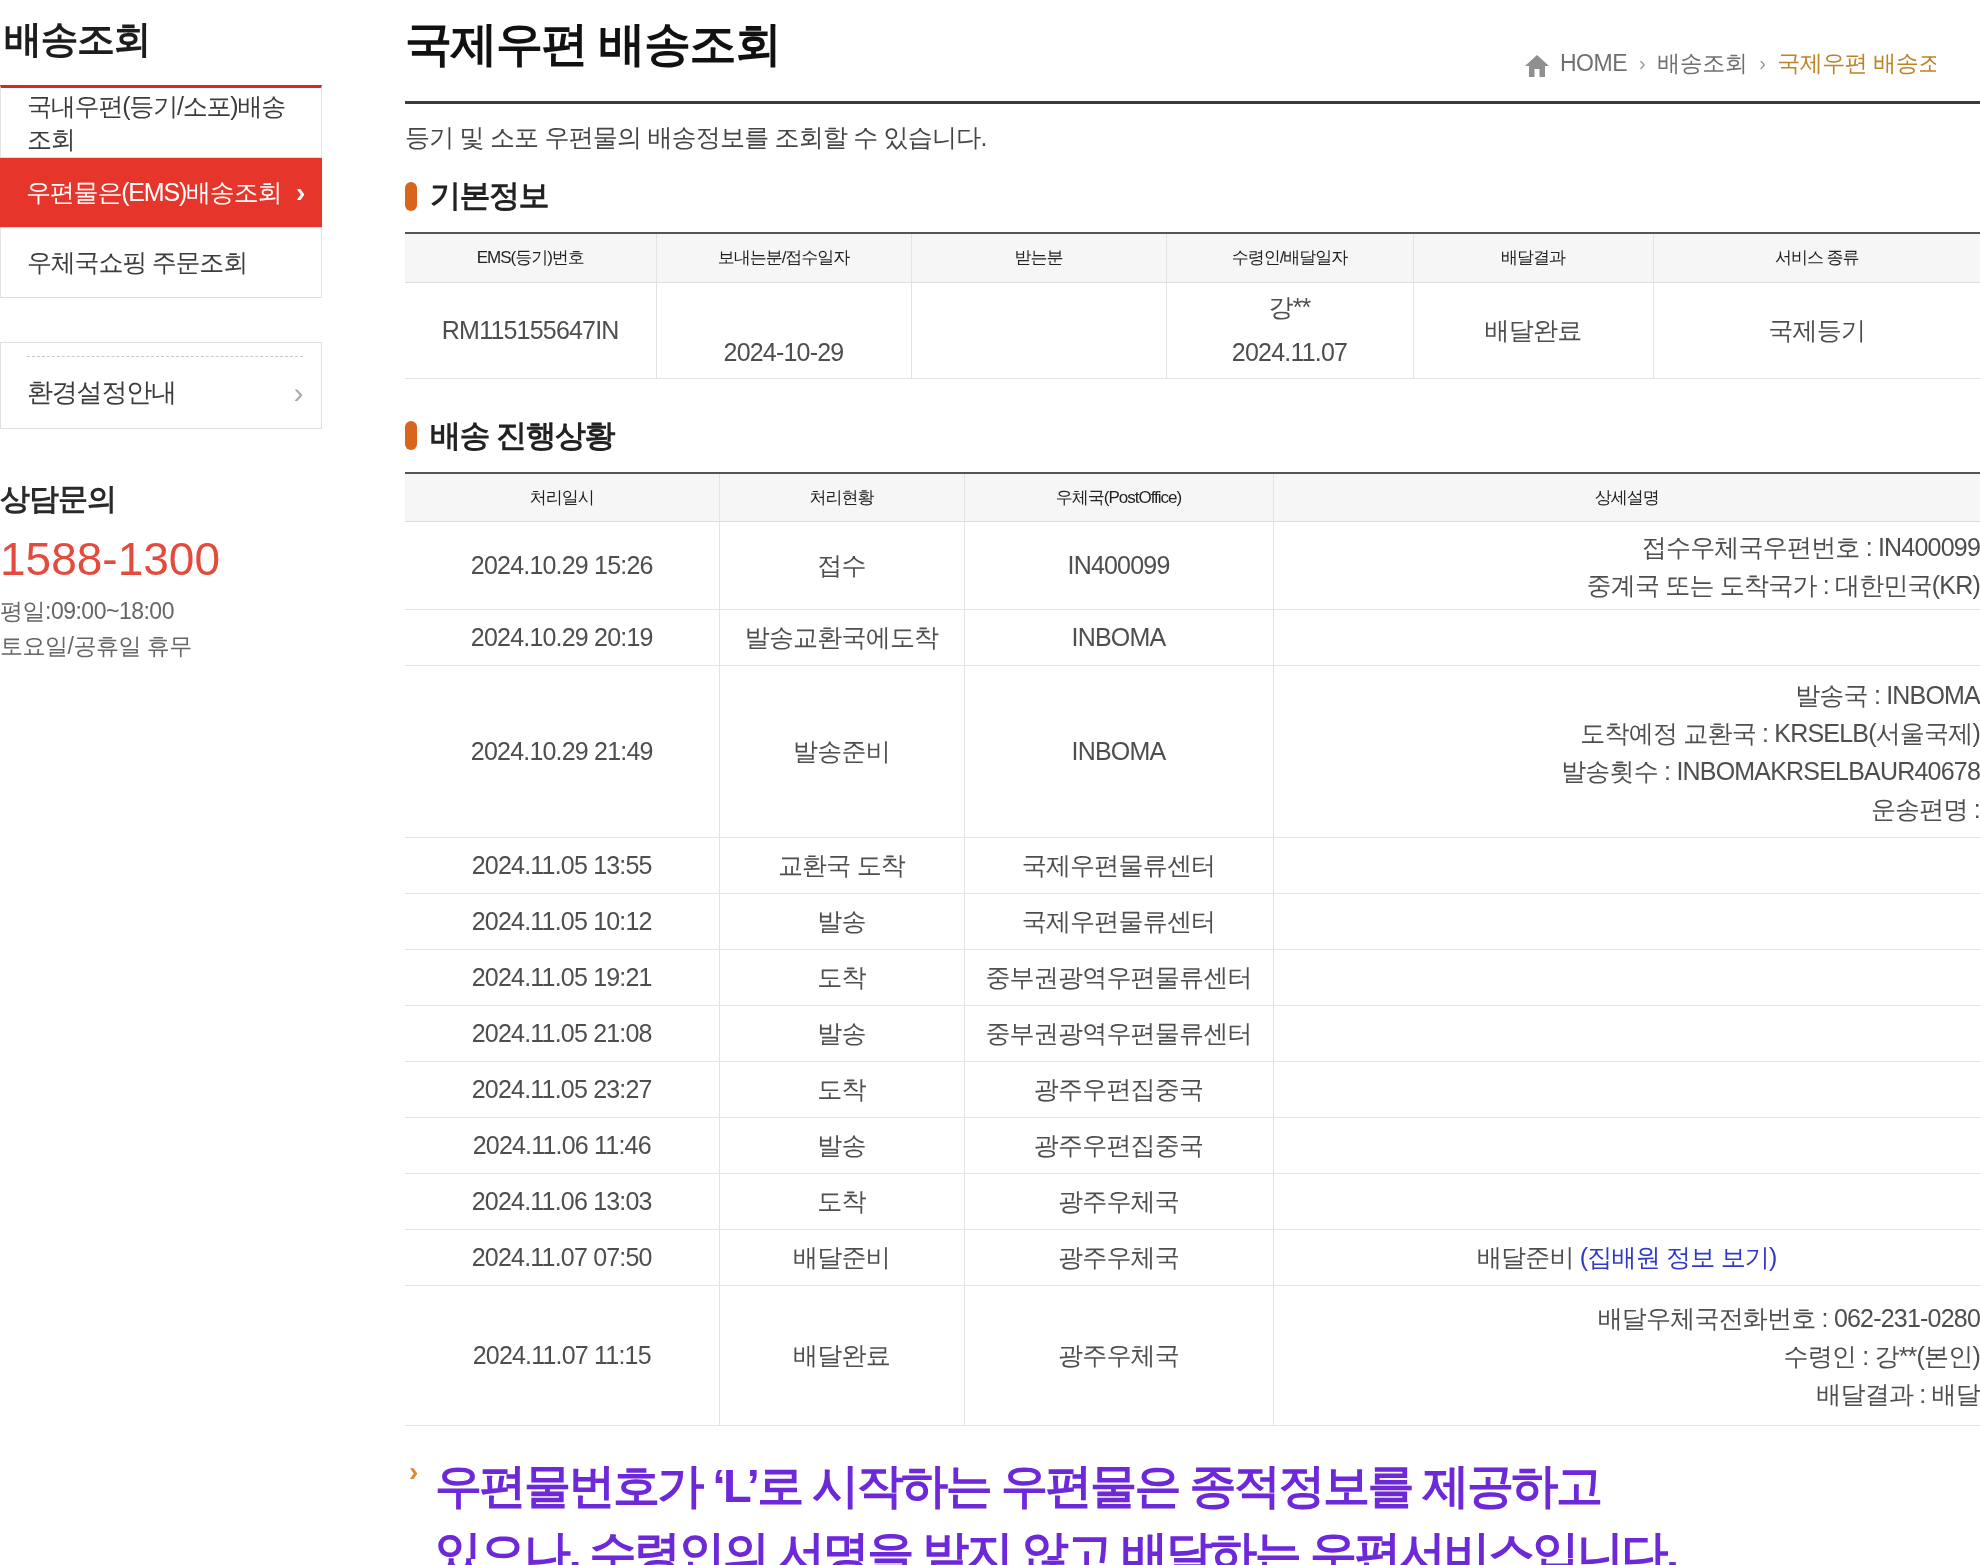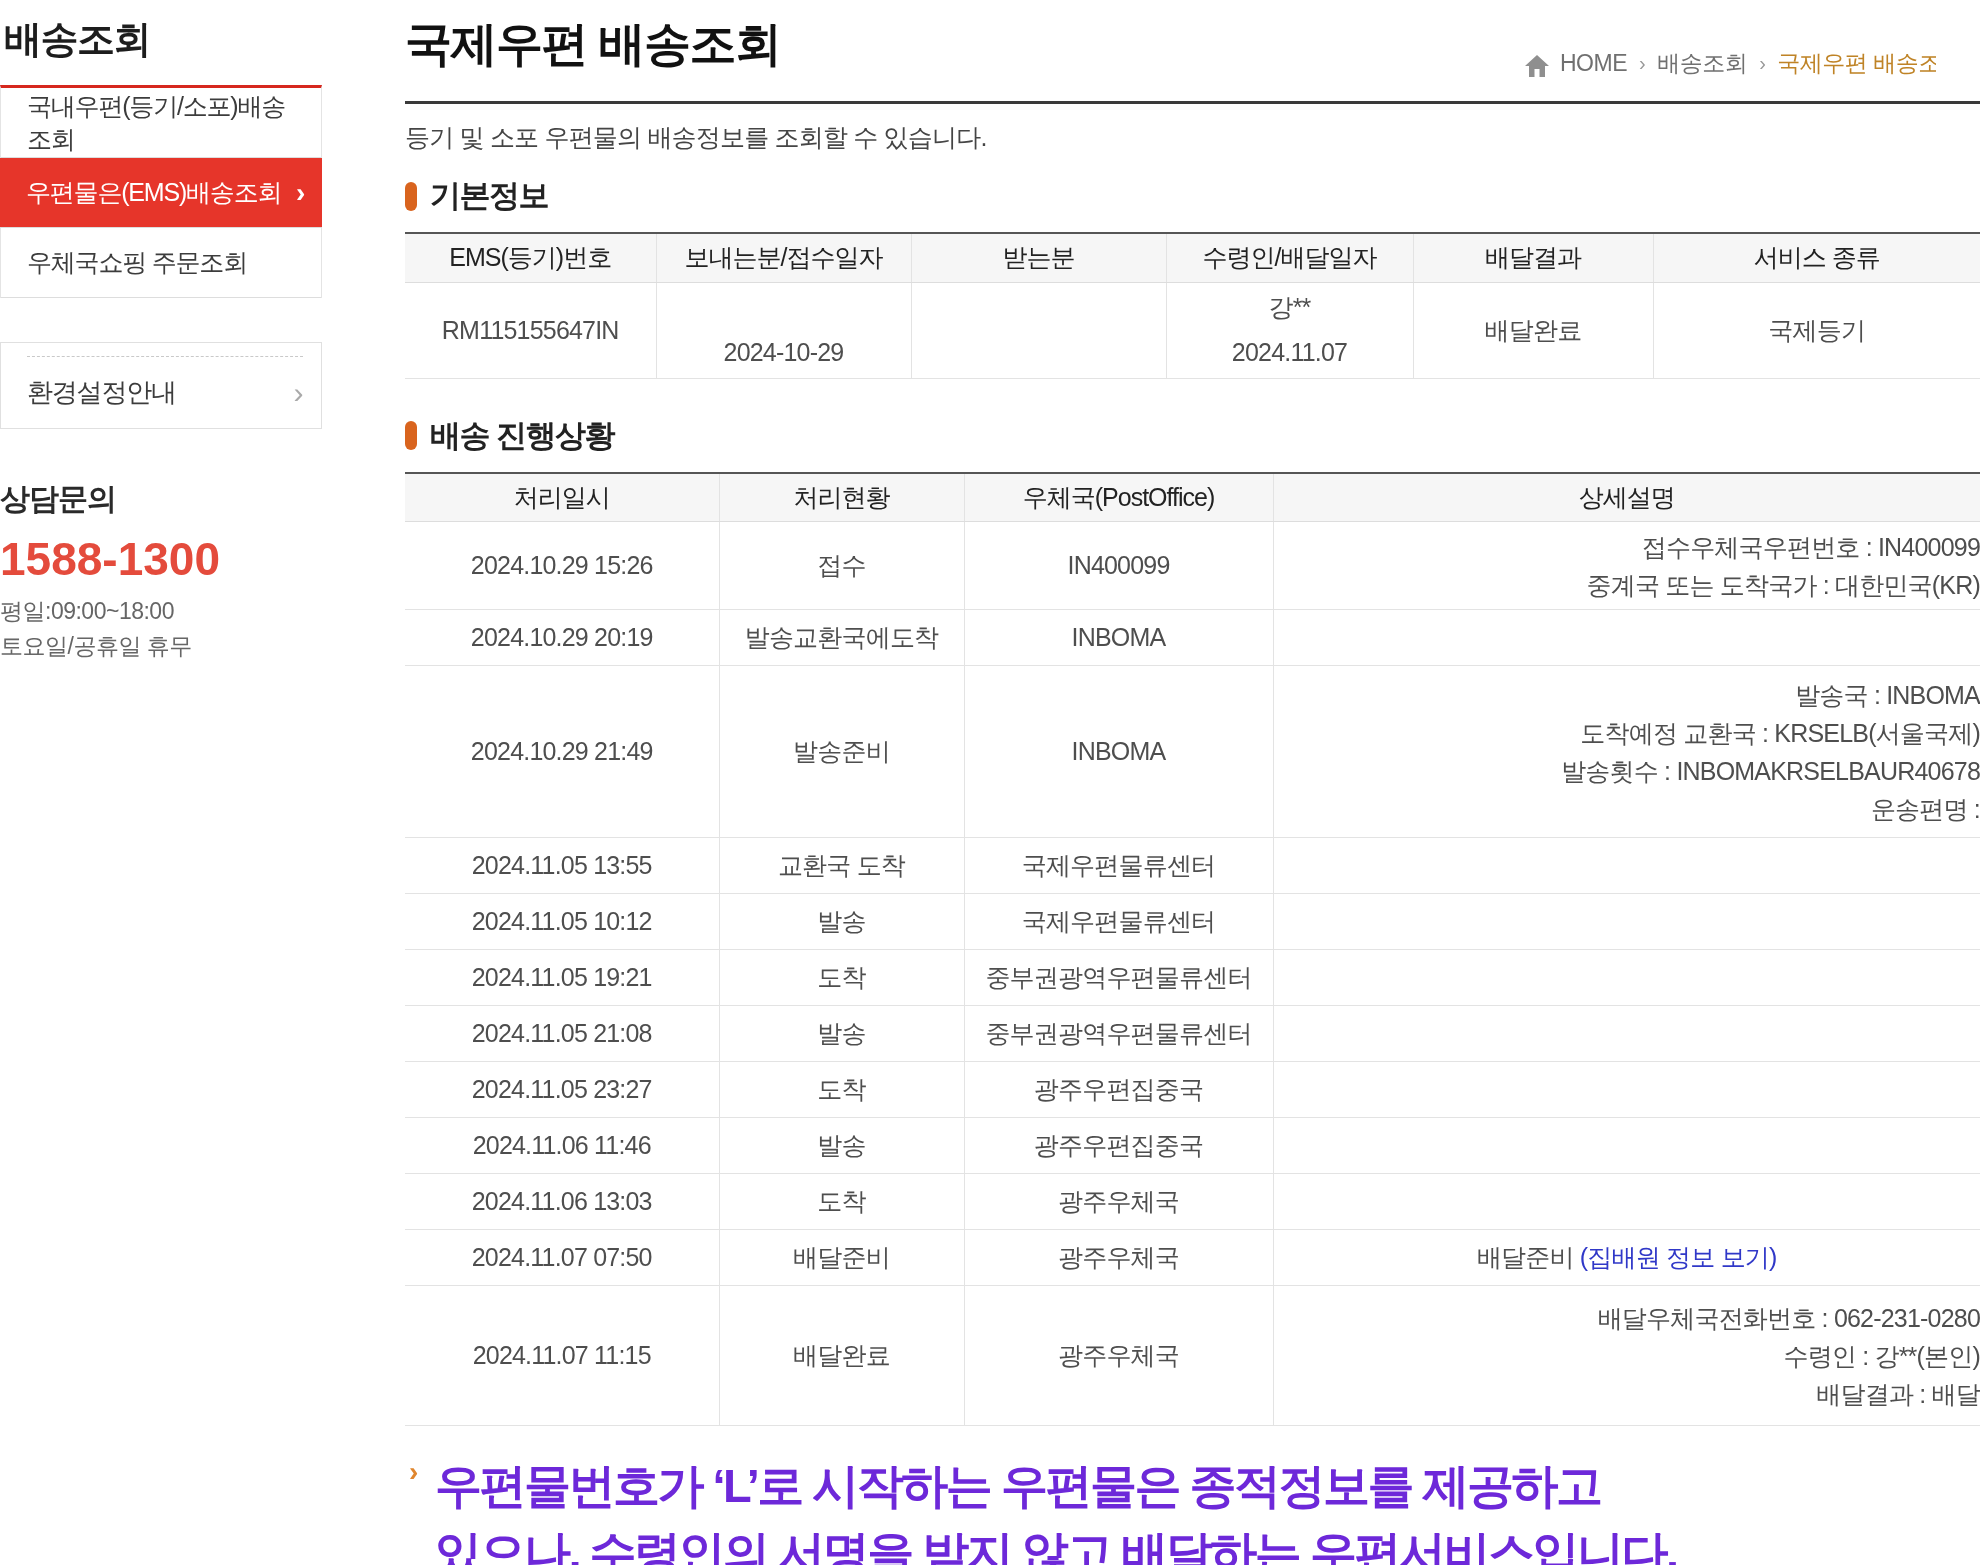--- a/index.html
+++ b/index.html
@@ -18,21 +18,21 @@
     padding:0 18px 0 26px; border-bottom:1px solid #ddd; font-size:25px; color:#3c3c3c;
     cursor:pointer; letter-spacing:-1.2px; background:#fff; }
   .menu-item.active { background:#e6352a; color:#fff; margin:0 -1px; }
   .menu-item .chev { font-size:28px; line-height:1; color:#fff; font-weight:bold; }
   .settings-box { margin-top:44px; border:1px solid #e0e0e0; height:87px; padding:13px 18px 0 26px; }
   .settings-inner { border-top:1px dashed #c9c9c9; height:100%; display:flex; align-items:center; justify-content:space-between; cursor:pointer; }
   .settings-inner .label { font-size:26px; color:#3c3c3c; letter-spacing:-1.2px; }
   .settings-inner .chev { font-size:30px; color:#aaa; font-weight:normal; }
   .contact { margin-top:50px; padding-left:0; }
   .contact-title { font-size:30px; font-weight:bold; color:#2a2a2a; letter-spacing:-1px; }
-  .contact-phone { margin-top:12px; font-size:46px; font-weight:bold; color:#e44b3c; letter-spacing:0; }
+  .contact-phone { margin-top:12px; font-size:46px; font-weight:normal; color:#e44b3c; letter-spacing:0; }
   .contact-hours { margin-top:8px; font-size:23px; color:#666; line-height:35px; letter-spacing:-0.5px; }
 
   
   .main { position:absolute; left:405px; top:0; width:1575px; }
   .page-title { font-size:47px; font-weight:bold; color:#111; padding-top:13px; letter-spacing:-1.5px; }
   .title-rule { border-bottom:3px solid #3a3a3a; margin-top:25px; }
   .desc { font-size:25px; color:#454545; margin-top:17px; letter-spacing:-0.8px; }
 
   .breadcrumb { position:absolute; top:48px; left:1524px; width:412px; overflow:hidden;
     white-space:nowrap; display:flex; align-items:center; font-size:23px; color:#707070; }
@@ -40,21 +40,21 @@
   .breadcrumb .crumb { color:#707070; cursor:pointer; text-decoration:none; }
   .breadcrumb .crumb-active { color:#bf8326; }
   .home-icon { display:inline-flex; margin-right:10px; position:relative; top:2px; }
 
   .sec { display:flex; align-items:center; gap:13px; margin-top:21px; }
   .sec .pill { width:12px; height:29px; background:#d9641e; border-radius:7px; }
   .sec .sec-title { font-size:31px; font-weight:bold; color:#222; letter-spacing:-1.5px; }
 
   table { border-collapse:collapse; table-layout:fixed; width:100%; margin-top:15px; }
   .tbl { border-top:2px solid #565656; }
-  .tbl th { background:#f6f6f6; height:49px; font-size:25px; font-weight:normal; color:#222;
+  .tbl th { background:#f6f6f6; height:49px; font-size:17px; font-weight:normal; color:#222;
     border-bottom:1px solid #ddd; border-left:1px solid #e3e3e3; letter-spacing:-1px; }
   .tbl th:first-child { border-left:none; }
   .tbl td { border-bottom:1px solid #e3e3e3; border-left:1px solid #e3e3e3; font-size:25px;
     color:#4e4e4e; text-align:center; vertical-align:middle; letter-spacing:-0.8px; }
   .tbl td:first-child { border-left:none; }
 
   .row-basic { height:96px; }
   .two-line div { line-height:45px; }
   .spacer-line { height:45px; }
 

